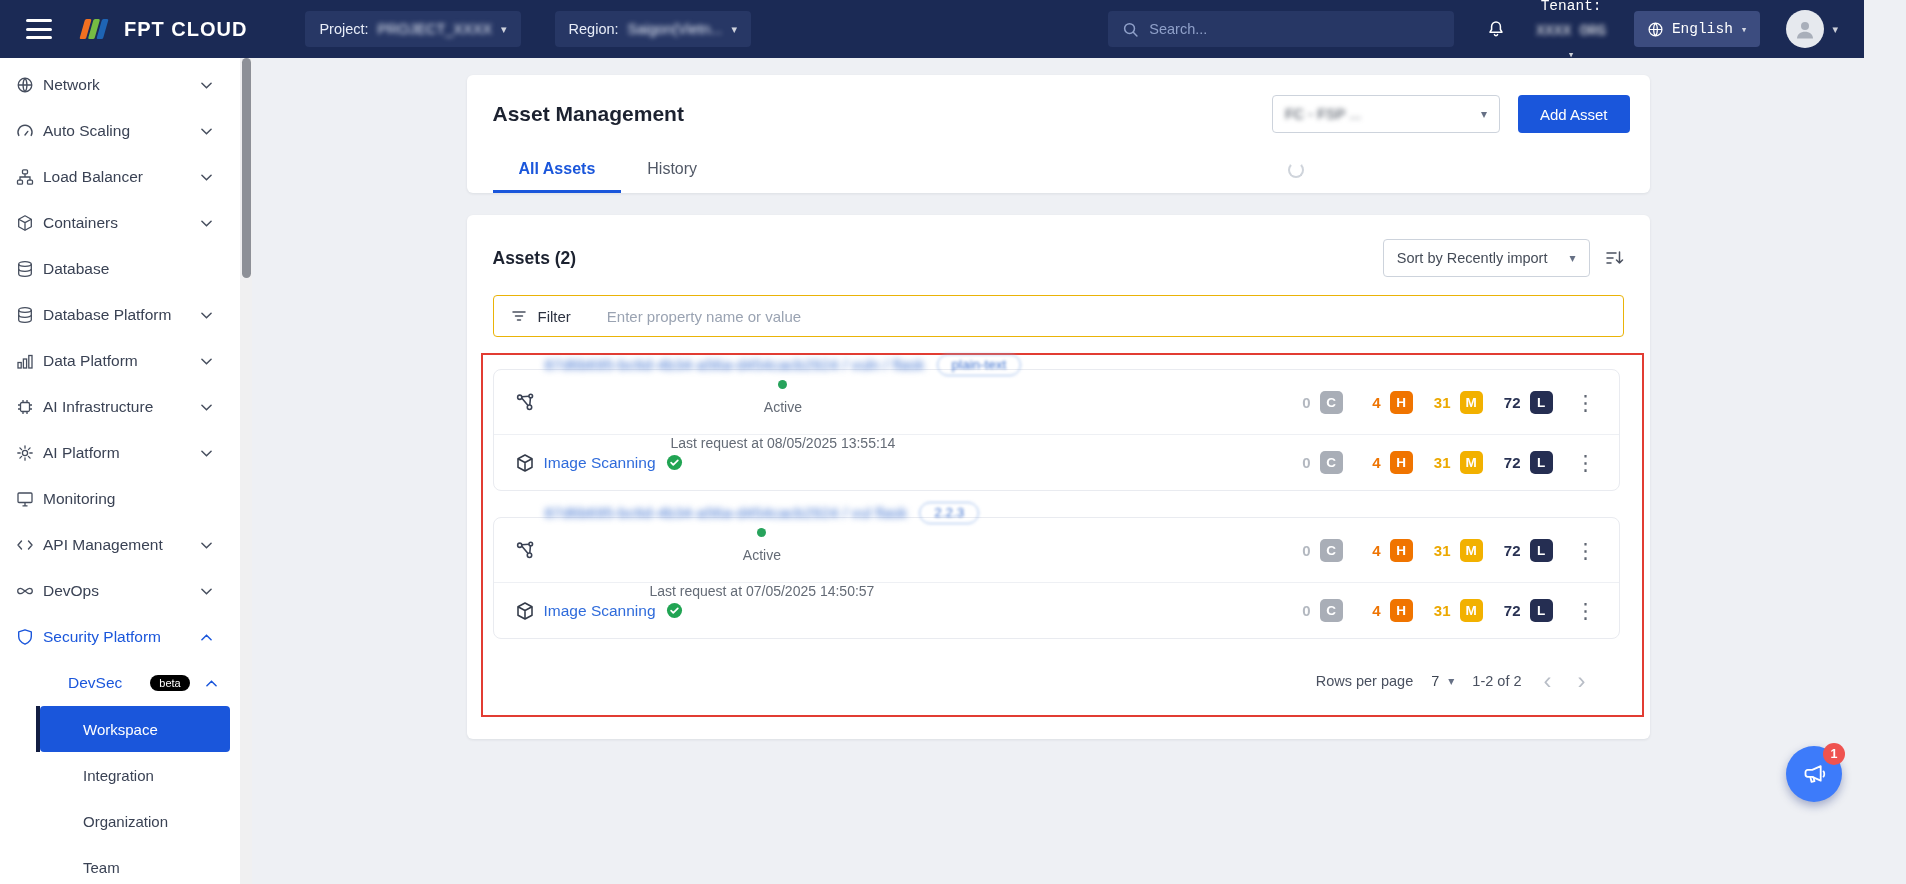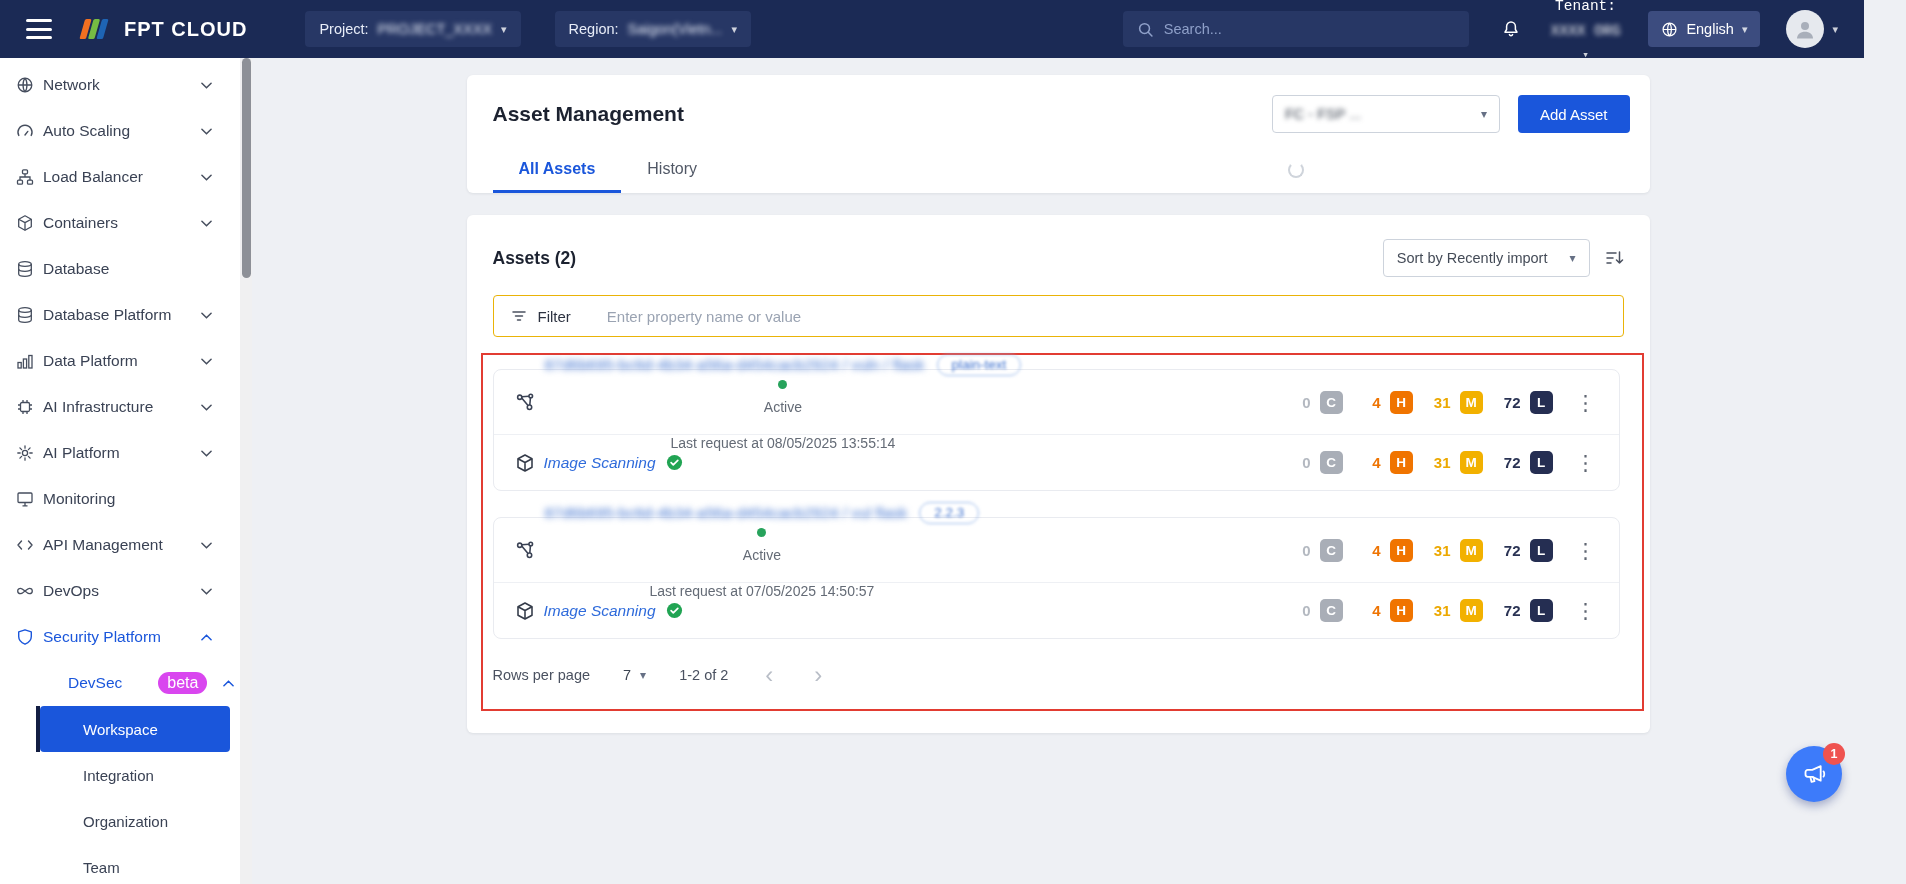--- a/index.html
+++ b/index.html
@@ -25,21 +25,21 @@
   .nav-search { margin-left:auto; display:flex; align-items:center; gap:10px; width:346px;
                 height:36px; background:#273765; border-radius:4px; padding:0 14px; }
   .nav-search input { flex:1; background:transparent; border:none; outline:none;
                       color:#dfe5f4; font-size:14.5px; font-family:inherit; }
   .nav-search input::placeholder { color:#8fa0c9; }
   .nav-bell { margin-left:32px; background:none; border:none; cursor:pointer; display:flex; }
   .nav-tenant { margin-left:30px; display:flex; align-items:center; gap:9px; background:none;
                 border:none; color:#fff; font-size:14.5px; cursor:pointer; font-family:Liberation Mono, monospace;flex-direction:column; }
   .nav-lang { margin-left:28px; display:flex; align-items:center; gap:8px; height:36px;
               padding:0 13px; background:#3c4c7f; border:none; border-radius:4px; color:#fff;
-              font-size:14.5px; cursor:pointer; font-family:Liberation Sans, sans-serif; }
+              font-size:14.5px; cursor:pointer; font-family:Liberation Mono, monospace; }
   .nav-avatar { margin-left:26px; display:flex; align-items:center; gap:8px; background:none;
                 border:none; cursor:pointer; }
   .avatar-circle { width:38px; height:38px; border-radius:50%; background:#e6e9ee;
                    display:flex; align-items:center; justify-content:center; overflow:hidden; }
 
   .redacted { filter:blur(3px); }
   .redacted-soft { filter:blur(2.5px); }
   .redacted-light { filter:blur(1.5px); }
 
   
@@ -49,21 +49,21 @@
                color:#3a4254; font-size:15.5px; cursor:pointer; }
   .side-item .lbl { flex:1; }
   .side-item svg { flex:none; color:#464e5e; }
   .side-item.active { color:#1a56db; }
   .side-item.active svg { color:#1a56db; }
   .chev { flex:none; color:#7a8191; display:flex; }
   .chev.up svg { transform:rotate(180deg); }
   .side-devsec { height:46px; display:flex; align-items:center; gap:16px; padding:0 28px 0 52px;
                  color:#1a56db; font-size:15.5px; cursor:pointer; }
   .side-devsec .lbl { font-weight:500; }
-  .beta-chip { margin-left:20px; background:#d946ef; color:#fff; font-size:16px;
+  .beta-chip { margin-left:12px; background:#000000; color:#fff; font-size:11px;
                padding:2px 9px; border-radius:999px; }
   .side-devsec .chev { margin-left:auto; color:#1a56db; }
   .nav-sub { position:relative; }
   .subitem { height:46px; display:flex; align-items:center; padding-left:83px; color:#3a4254;
              font-size:15px; cursor:pointer; }
   .subitem.active { margin-left:40px; width:190px; padding-left:43px; background:#1a56db;
                     color:#fff; border-radius:4px; height:46px; }
   .subitem.active::before { content:""; position:absolute; left:36px; width:4px; height:46px;
                     background:#121d42; }
   .sidebar-scrollbar { position:absolute; top:58px; left:240px; width:12px; bottom:0;
@@ -117,37 +117,37 @@
   .asset-row.parent { height:64px; }
   .asset-row.scan { height:56px; border-top:1px solid #eef0f4; }
   .asset-main { margin-left:9px; display:flex; flex-direction:column; gap:4px; }
   .asset-title-line { display:flex; align-items:center; gap:12px; }
   .asset-name { font-size:15.5px; color:#3f72cf; text-decoration:none; white-space:nowrap; }
   .asset-tag { border:1.5px solid #98b8ea; color:#3f72cf; border-radius:999px;
                padding:2.5px 14px; font-size:13.5px; white-space:nowrap; }
   .asset-status-line { display:flex; align-items:center; gap:10px; font-size:14px; color:#646b76;flex-direction:column; }
   .dot-green { width:9px; height:9px; border-radius:50%; background:#27a35c; }
   .status-sep { width:6px; }
-  .scan-link { margin-left:9px; font-size:15.5px; color:#2f6bdb; text-decoration:none;font-style:italic; }
+  .scan-link { margin-left:9px; font-size:15.5px; color:#2f6bdb; text-decoration:none; }
   .scan-check { margin-left:10px; display:flex; }
 
   .sev-cluster { margin-left:auto; display:flex; align-items:center; }
   .sev-pair { display:flex; align-items:center; gap:9px; margin-left:16px; }
   .sev-count { font-size:15px; font-weight:600; min-width:22px; text-align:right; }
   .sev-badge { width:23px; height:23px; border-radius:5px; color:#fff; font-size:13.5px;
                font-weight:700; display:flex; align-items:center; justify-content:center; }
   .sev-c .sev-count { color:#b4b9c1; }  .sev-c .sev-badge { background:#a9aeb7; }
   .sev-h .sev-count { color:#ee7403; }  .sev-h .sev-badge { background:#f07400; }
   .sev-m .sev-count { color:#eca800; }  .sev-m .sev-badge { background:#f2b100; }
   .sev-l .sev-count { color:#2a3354; }  .sev-l .sev-badge { background:#252e52; }
   .kebab { margin-left:18px; width:30px; background:none; border:none; color:#5f6672;
            font-size:21px; line-height:1; cursor:pointer; }
 
-  .pagination { display:flex; align-items:center; justify-content:flex-start; gap:33px;
-                margin-top:24px; padding:0 30px 14px 0; font-size:14.5px; color:#4a5160; }
+  .pagination { display:flex; align-items:center; justify-content:flex-end; gap:18px;
+                margin-top:30px; padding:0 30px 14px 0; font-size:14.5px; color:#4a5160; }
   .rpp-select { display:flex; align-items:center; gap:9px; background:none; border:none;
                 font-size:14.5px; color:#3d4552; cursor:pointer; font-family:inherit; }
   .page-nav { background:none; border:none; font-size:24px; color:#b9bec7; cursor:pointer;
               line-height:1; padding:0 4px; }
 
   
   .fab { position:absolute; right:22px; top:746px; width:56px; height:56px; border-radius:50%;
          background:#3d7bfa; border:none; cursor:pointer; display:flex; align-items:center;
          justify-content:center; box-shadow:0 4px 10px rgba(20,40,120,.35); z-index:40; }
   .fab-badge { position:absolute; top:-3px; right:-3px; min-width:22px; height:22px;

